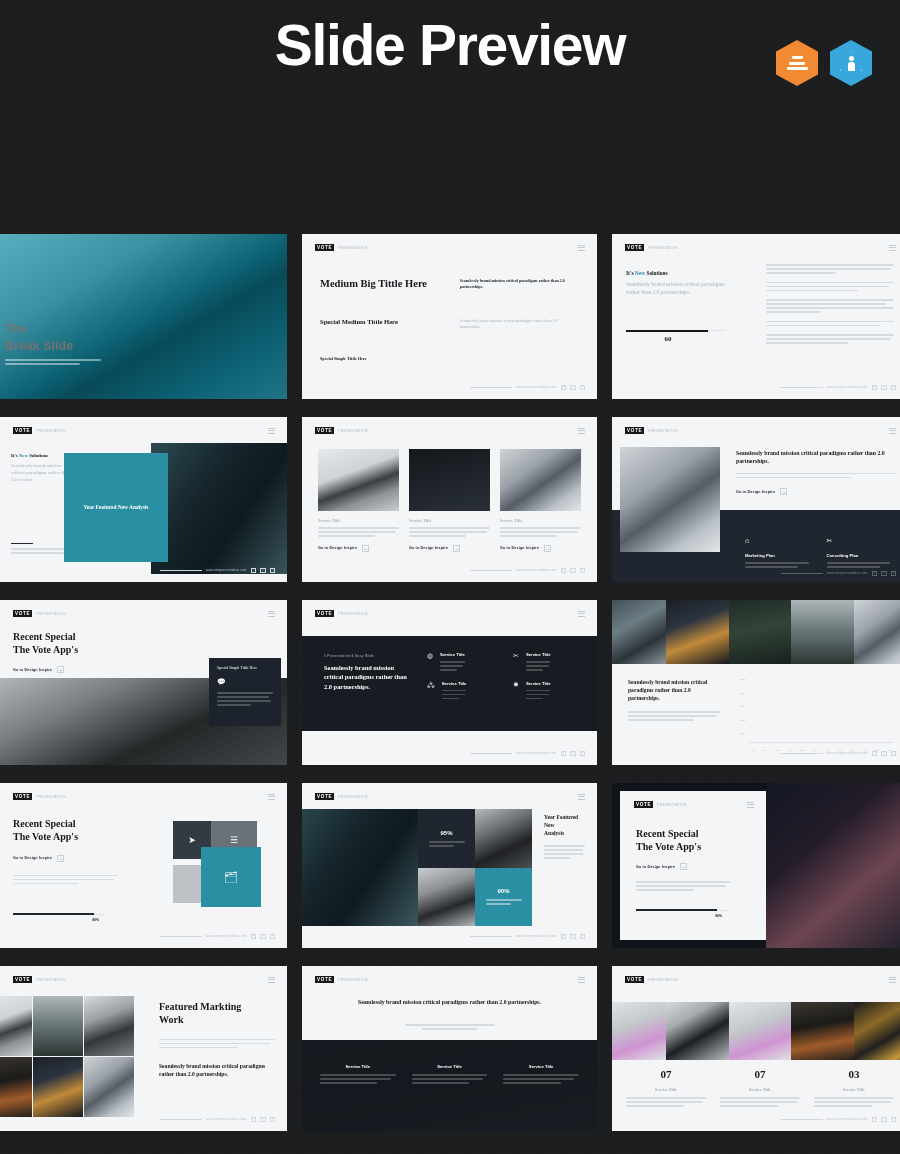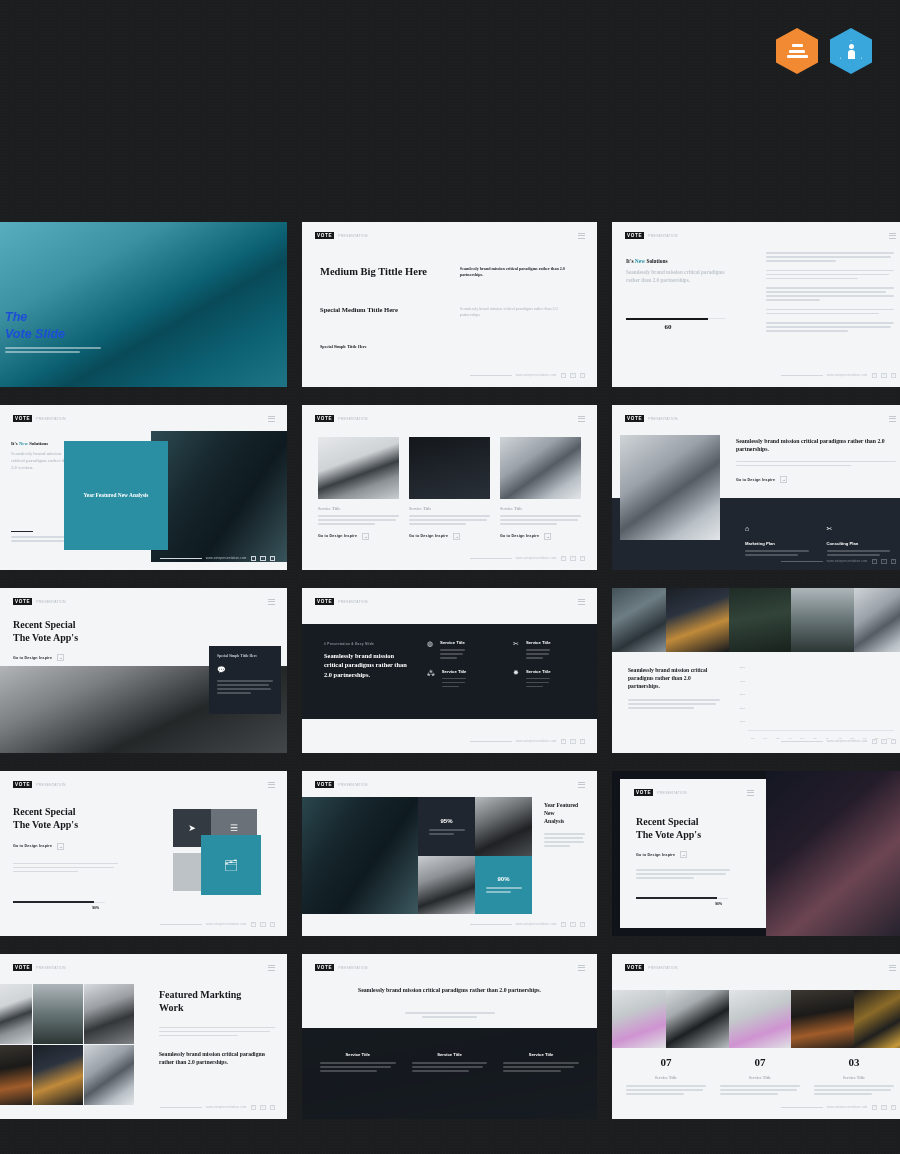--- a/index.html
+++ b/index.html
@@ -90,21 +90,21 @@
   .p-room{background:linear-gradient(160deg,#e2e5e7 0%,#c3c8cb 40%,#9096 70%,#dfe2e4 100%);}
   .p-coal{background:linear-gradient(170deg,#3c3832 0%,#1b1a18 40%,#a05c2a 70%,#221f1c 100%);}
   .p-gold{background:linear-gradient(150deg,#1a1a1c 0%,#8a6a28 35%,#20201f 60%,#c79a3a 85%,#191919 100%);}
   .p-hand{background:linear-gradient(155deg,#b7bbbe 0%,#6a6e71 35%,#1f2123 65%,#4c5053 100%);}
   .p-lady{background:linear-gradient(160deg,#c9ccd0 0%,#8d9094 35%,#26292c 65%,#b2b6ba 100%);}
   .p-tree{background:linear-gradient(170deg,#20262b 0%,#171c20 45%,#2b3339 100%);}
   .duotone::after{content:"";position:absolute;inset:0;background:#2a8fa3;mix-blend-mode:color;opacity:.82;}
 
   
   .s1-txt{position:absolute;left:14px;bottom:34px;z-index:5;}
-  .s1-txt h2{font-size:12.5px;line-height:1.32;color:#1d4ed8;font-weight:bold;font-style:italic;}
+  .s1-txt h2{font-size:12.5px;line-height:1.32;color:#737373;font-weight:bold;}
   .s1-sub{margin-top:5px;width:96px;}
 
   
   .s2 .row{position:absolute;display:flex;width:100%;padding:0 18px;align-items:flex-start;}
   .s2 .tl{width:54%;}
   .s2 .tr{width:44%;}
   .s2 h3{font-size:10.5px;color:#16181a;}
   .s2 h4{font-size:6.6px;color:#16181a;font-weight:bold;}
   .s2 h5{font-size:4.2px;color:#16181a;font-weight:bold;}
   .s2 .para{font-size:4.1px;line-height:1.55;color:#1f2327;font-weight:bold;}
@@ -255,29 +255,30 @@
     </div>
     <div class="hexbadge b-feat">
       <span class="hx"></span>
       <span class="gl feat-glyph">
         <span class="ring"></span>
           <span class="hd"></span>
           <span class="bd"></span>
       </span>
     </div>
   </div>
+  <div class="maintitle">Slide Preview</div>
 </div>
 
 <div class="grid">
 
   <div class="cell bleed-l">
     <div class="slide">
       <div class="ph p-woman duotone" style="position:absolute;inset:0;"></div>
       <div class="s1-txt">
-        <h2><span>The</span><br><span>Vote Slide</span></h2>
+        <h2><span>The</span><br><span>Break Slide</span></h2>
         <div class="lines tl s1-sub">
             <span style="width:100%"></span>
             <span style="width:78%"></span>
           </div>
       </div>
     </div>
   </div>
 
   <div class="cell">
     <div class="slide s2">

